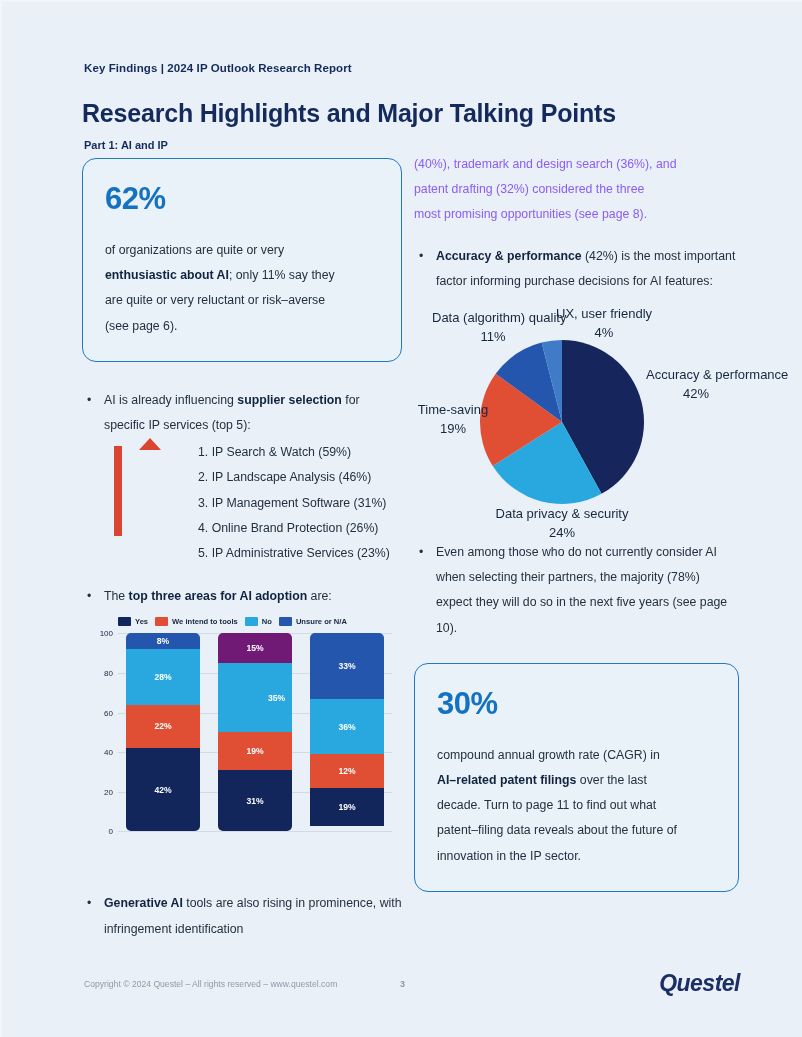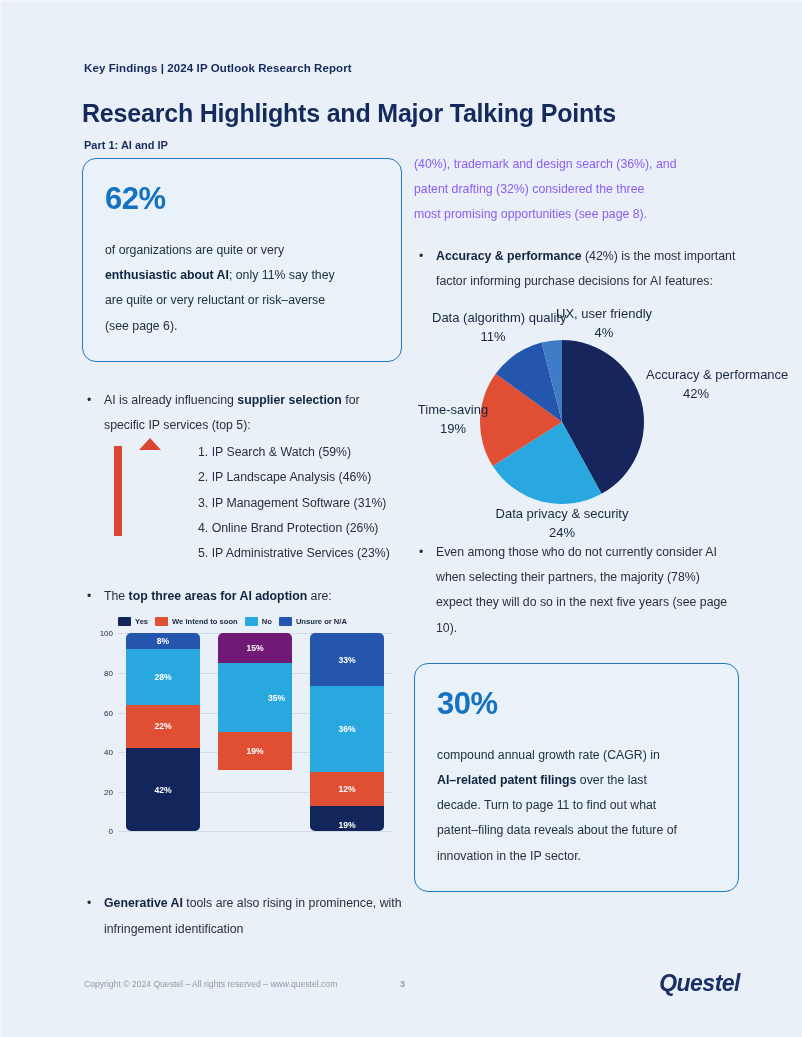--- a/index.html
+++ b/index.html
@@ -270,21 +270,21 @@
     </div>
 
     <div class="bar-block" id="bar-block">
       <div class="legend" id="bar-legend">
           <div class="legend-item">
             <span class="swatch" style="background: rgb(19, 38, 92);"></span>
             <span>Yes</span>
           </div>
           <div class="legend-item">
             <span class="swatch" style="background: rgb(224, 78, 51);"></span>
-            <span>We intend to soon</span>
+            <span>We intend to tools</span>
           </div>
           <div class="legend-item">
             <span class="swatch" style="background: rgb(41, 168, 224);"></span>
             <span>No</span>
           </div>
           <div class="legend-item">
             <span class="swatch" style="background: rgb(37, 86, 174);"></span>
             <span>Unsure or N/A</span>
           </div>
         </div>
@@ -324,26 +324,29 @@
           <div class="bar-col" style="left: 100px; width: 74px; height: 198px;">
             <div class="seg" style="height: 29.7px; background: #701a75;">
               <span>15%</span>
             </div>
             <div class="seg" style="height: 69.3px; background: rgb(41, 168, 224); padding-left: 43px;">
               <span>35%</span>
             </div>
             <div class="seg" style="height: 37.62px; background: rgb(224, 78, 51);">
               <span>19%</span>
             </div>
+            <div class="seg" style="height: 61.38px; background: rgb(19, 38, 92);">
+              <span>31%</span>
+            </div>
           </div>
           <div class="bar-col" style="left: 192px; width: 74px; height: 198px;">
-            <div class="seg" style="height: 53px; background: rgb(37, 86, 174);">
+            <div class="seg" style="height: 66px; background: rgb(37, 86, 174);">
               <span>33%</span>
             </div>
-            <div class="seg" style="height: 86px; background: rgb(41, 168, 224);">
+            <div class="seg" style="height: 55px; background: rgb(41, 168, 224);">
               <span>36%</span>
             </div>
             <div class="seg" style="height: 34px; background: rgb(224, 78, 51);">
               <span>12%</span>
             </div>
             <div class="seg" style="height: 37.62px; background: rgb(19, 38, 92);">
               <span>19%</span>
             </div>
           </div>
         </div>

